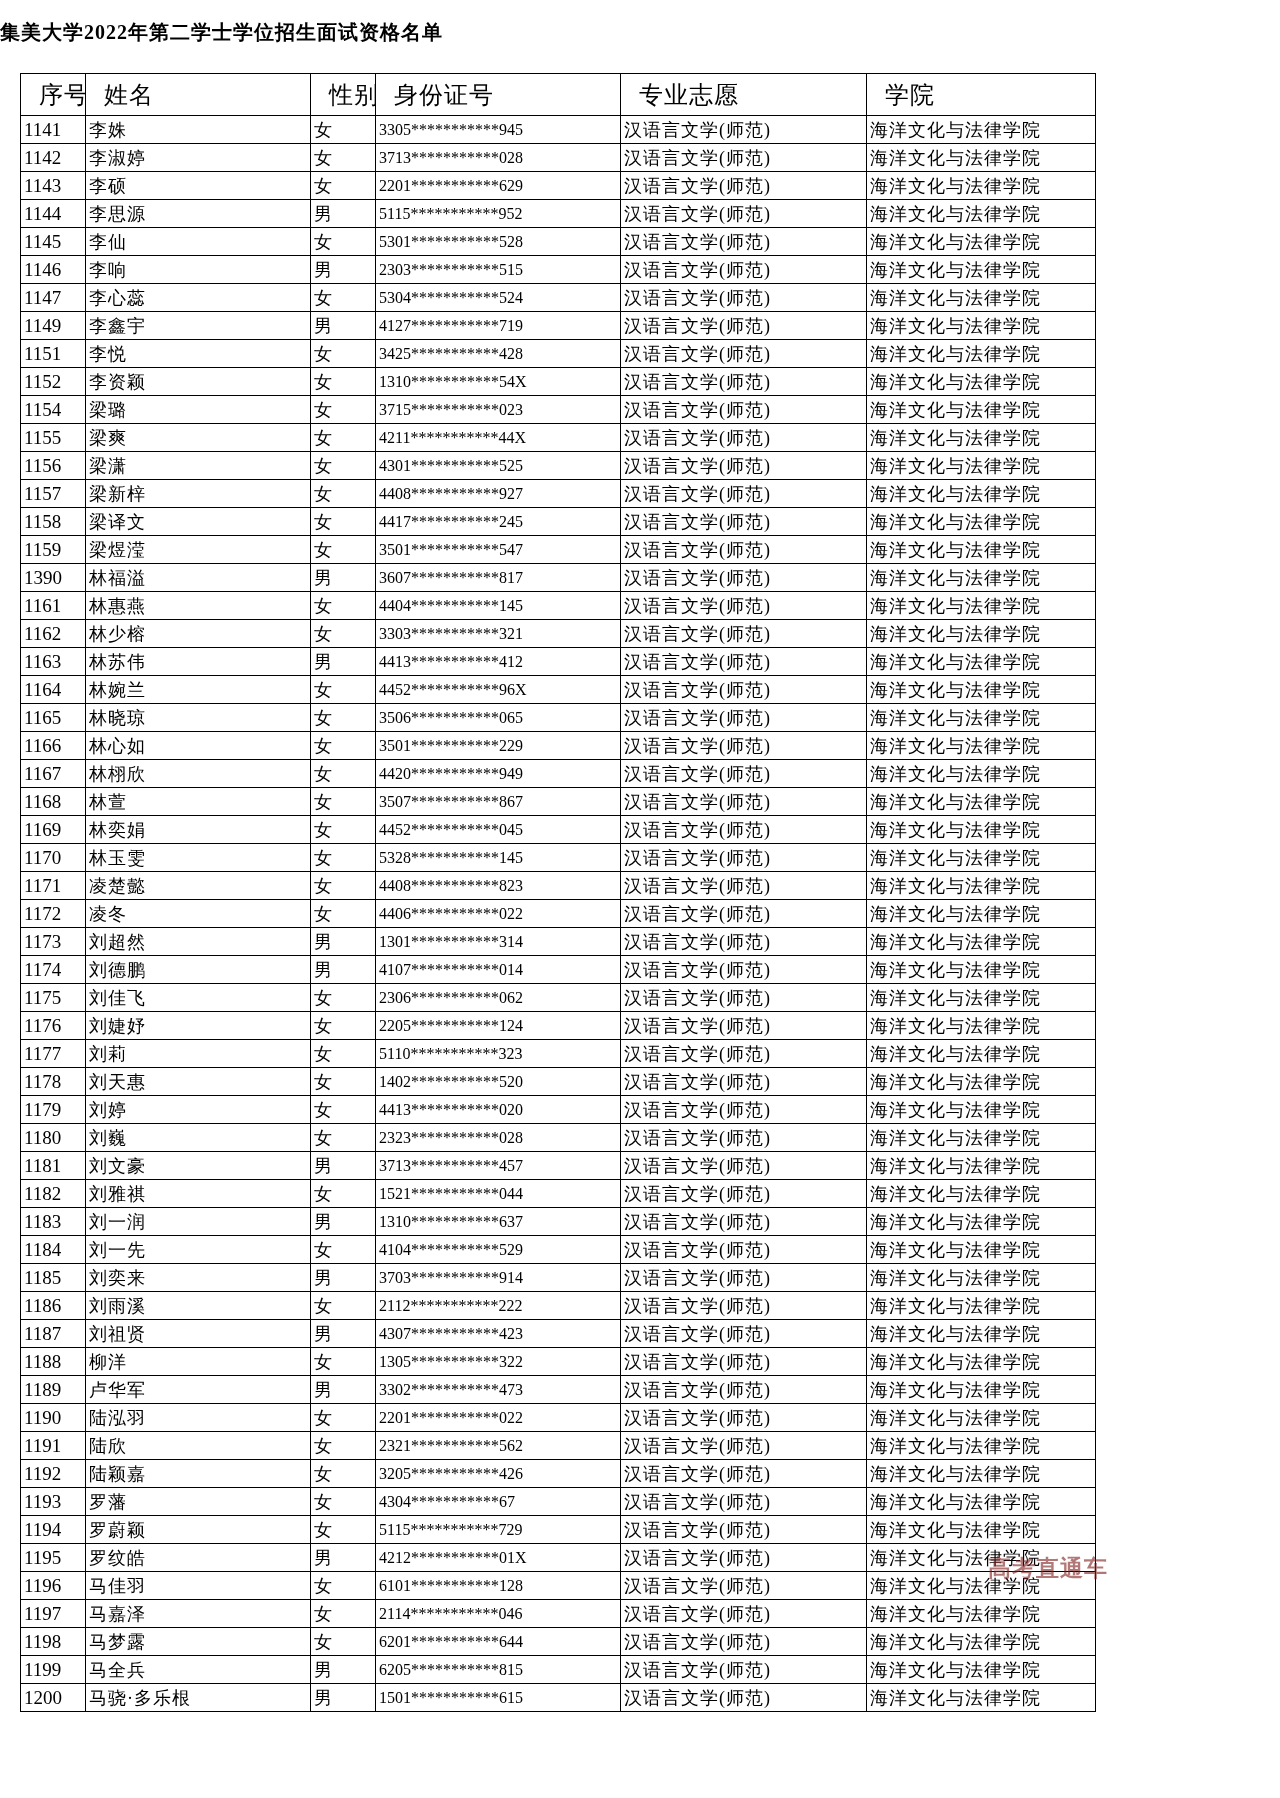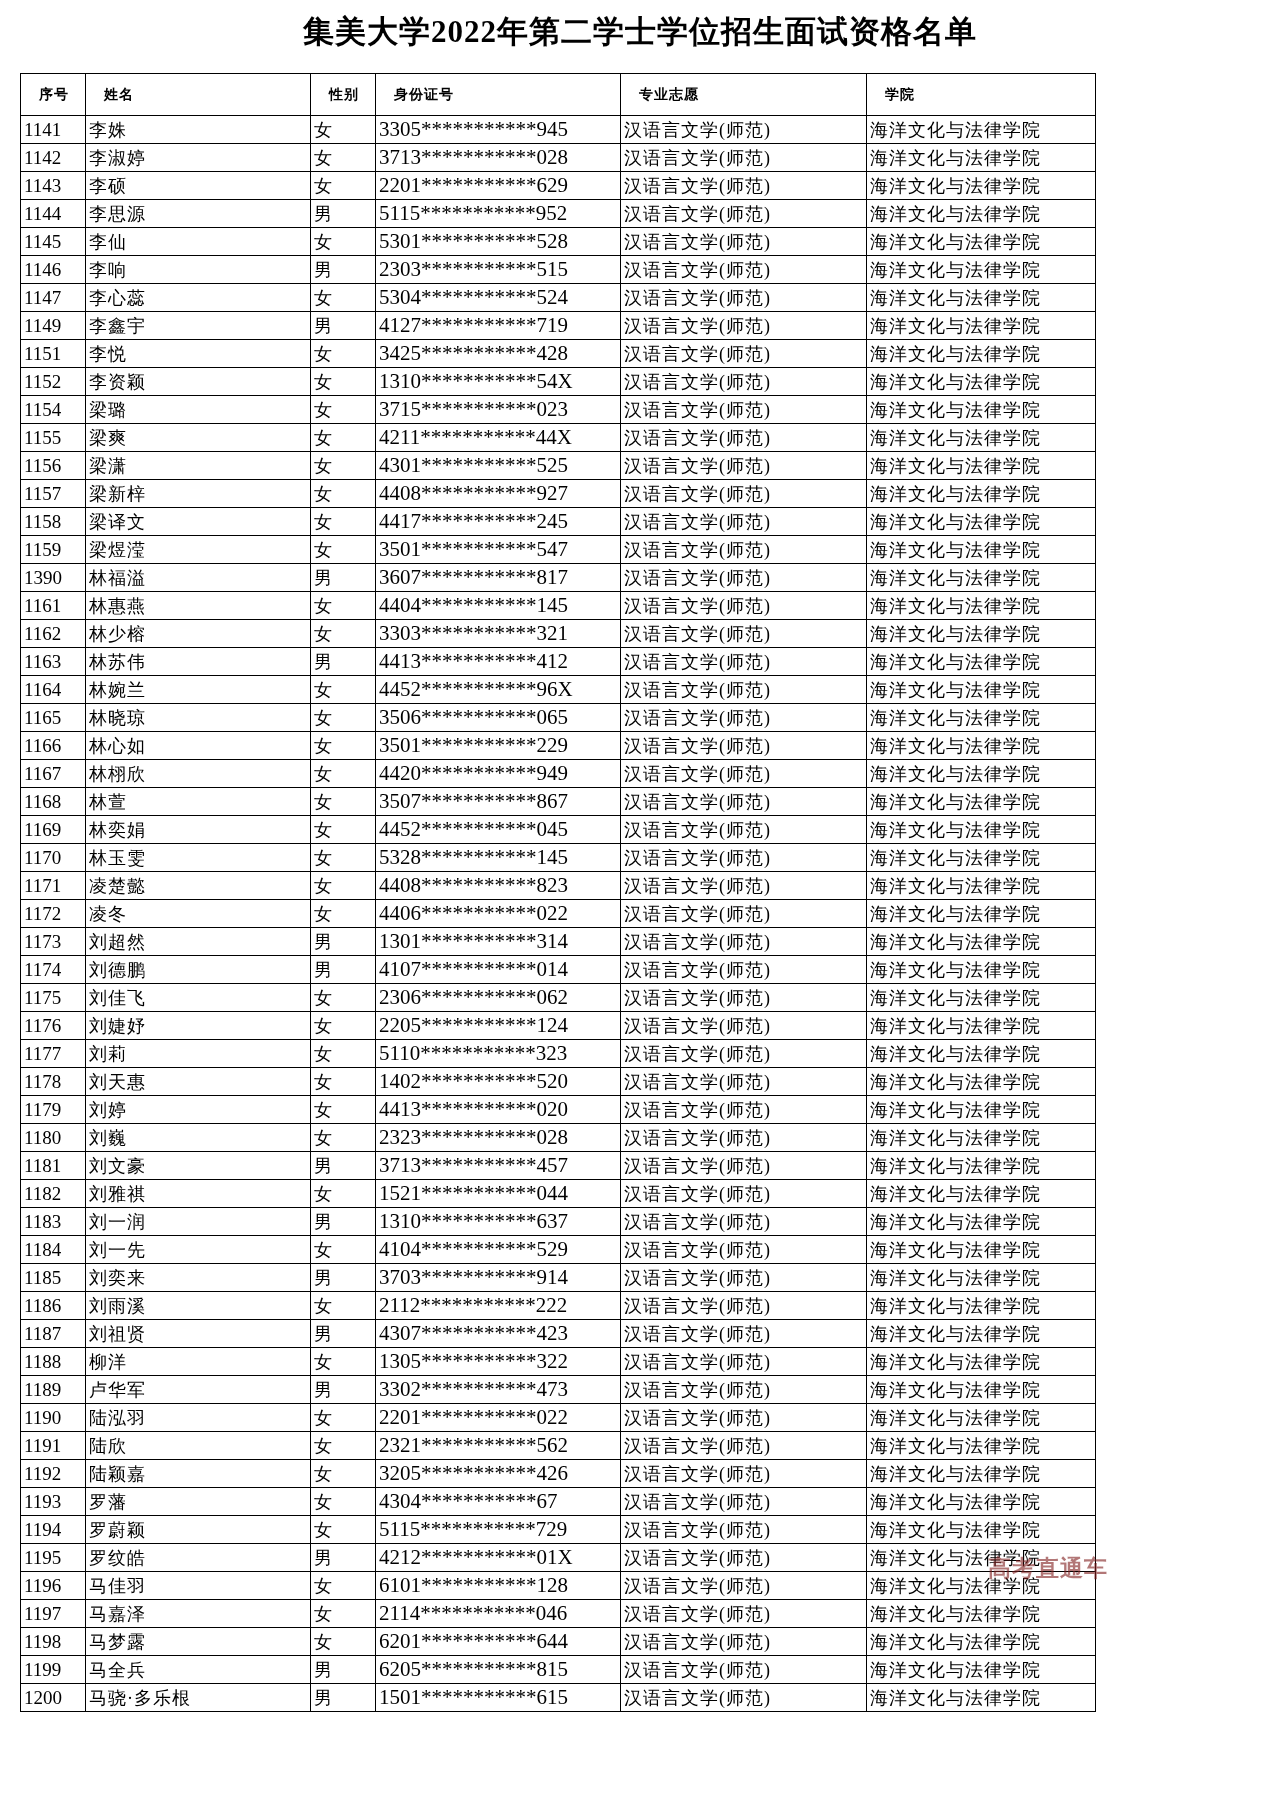--- a/index.html
+++ b/index.html
@@ -13,54 +13,53 @@
   }
   .page {
     position: relative;
     width: 1280px;
     height: 1798px;
     background: #fff;
     overflow: hidden;
   }
   .doc-title {
     padding-top: 16px;
-    text-align: center;
-    font-size: 31px;
+    font-size: 20px;
     font-weight: bold;
     letter-spacing: 1px;
     line-height: 32px;
   }
   table.roster {
     border-collapse: collapse;
     table-layout: fixed;
     margin: 25px 0 0 20px;
     width: 1075px;
   }
   .roster th, .roster td {
     border: 1px solid #000;
     padding: 0 3px;
     text-align: left;
     vertical-align: middle;
     white-space: nowrap;
     overflow: hidden;
   }
   .roster th {
     height: 41px;
-    font-size: 14px;
-    font-weight: bold;
+    font-size: 24px;
+    font-weight: normal;
     letter-spacing: 1px;
     padding-left: 18px;
   }
   .roster td {
     height: 27px;
     font-size: 18px;
     letter-spacing: 1px;
   }
   .roster td.c-id {
-    font-size: 21px;
+    font-size: 16px;
     letter-spacing: 0;
     font-family: "Liberation Serif", "DejaVu Serif", serif;
     margin-left: 37px;
   }
   .roster td.c-idx {
     font-size: 19px;
     letter-spacing: 0;
   }
   .watermark {
     position: absolute;

